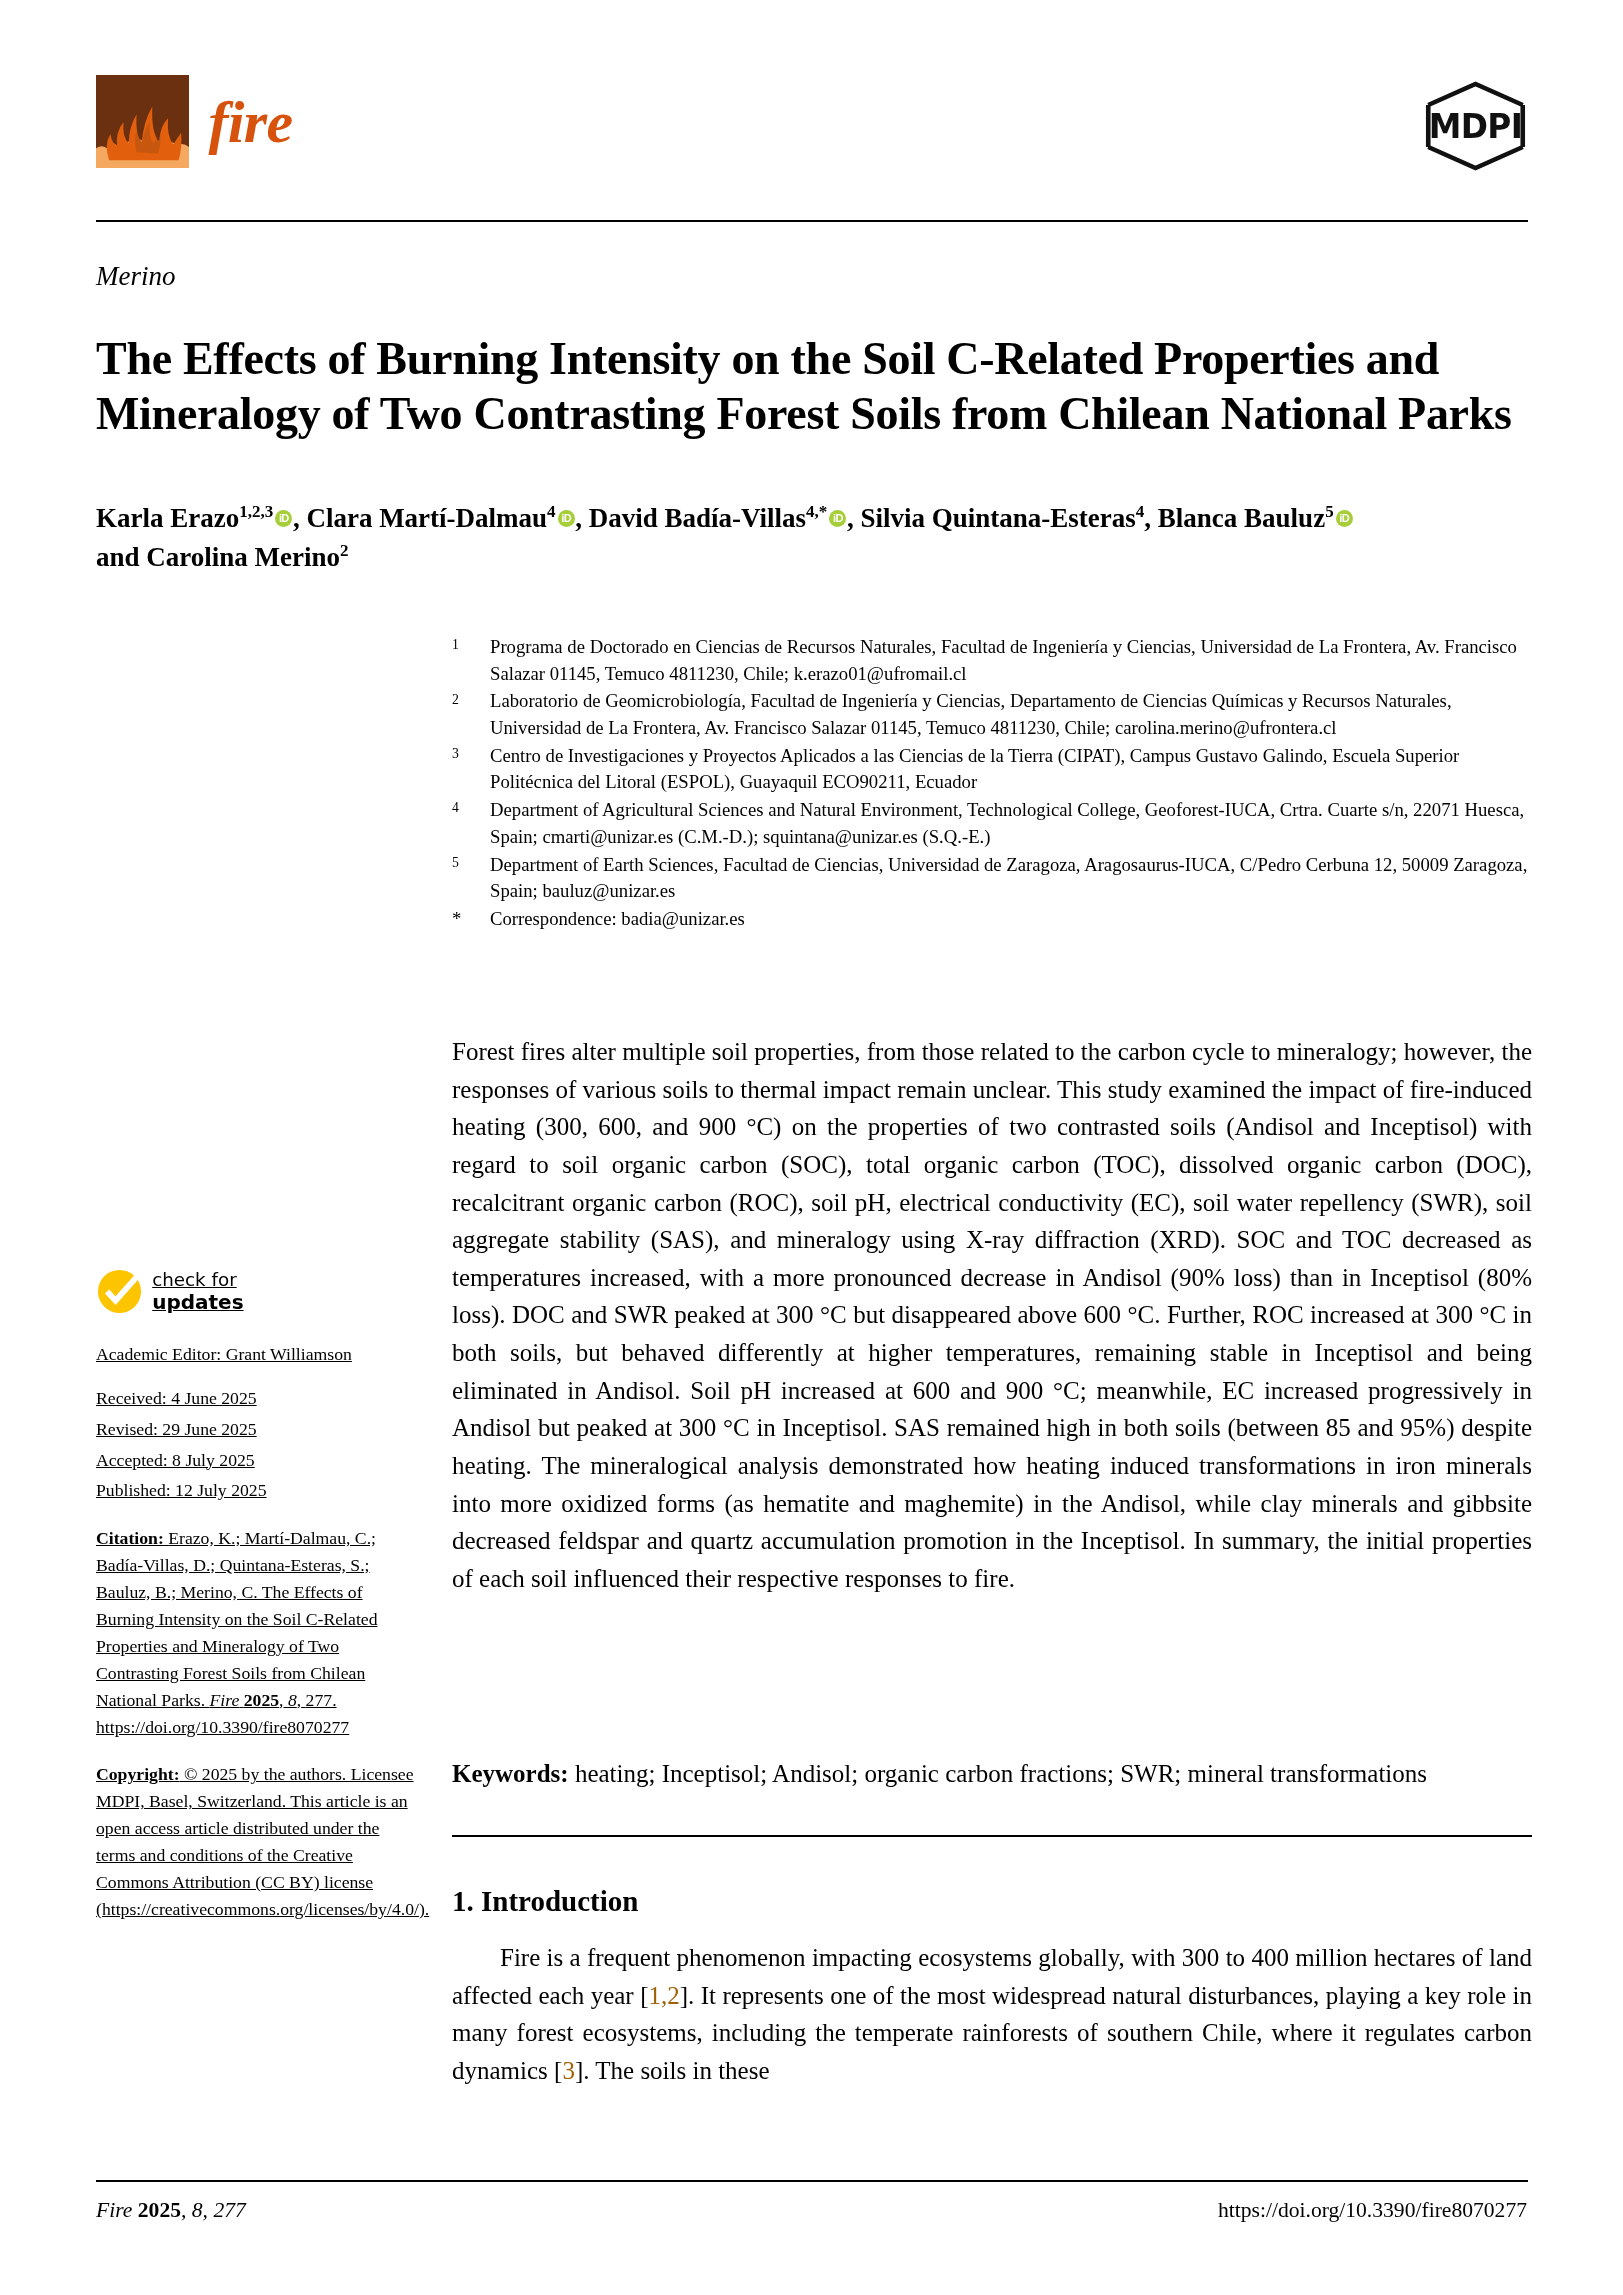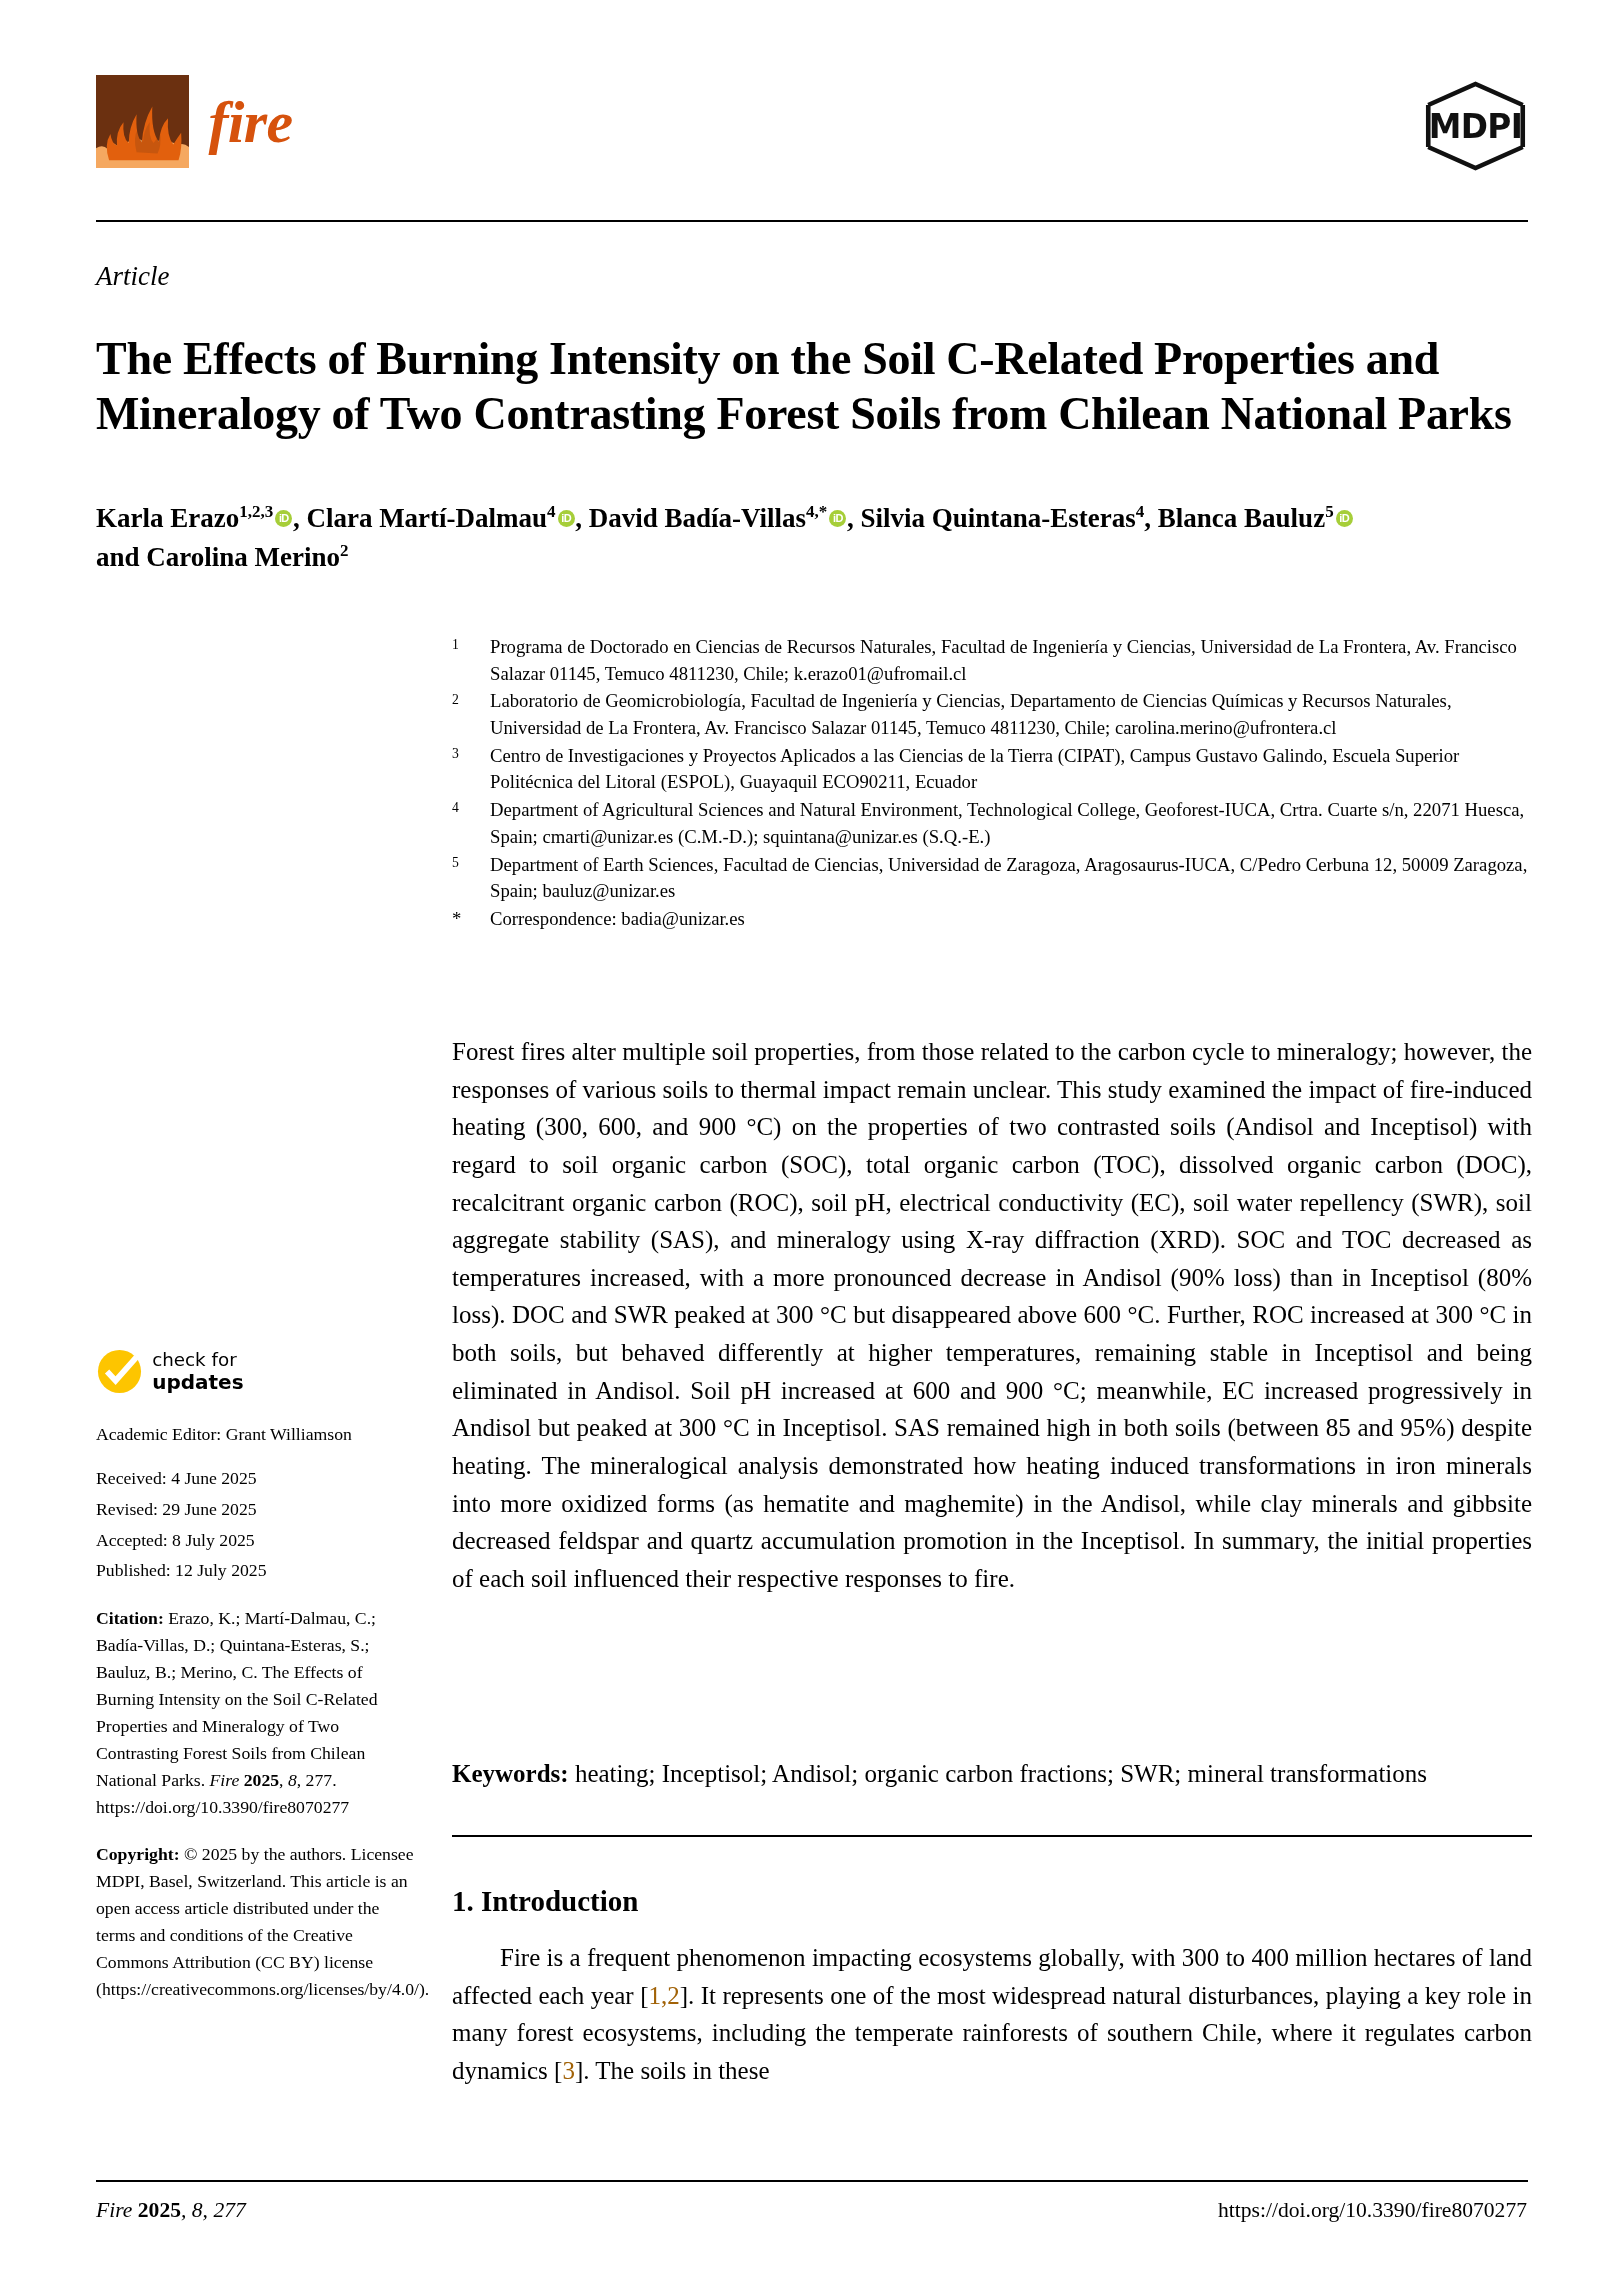--- a/index.html
+++ b/index.html
@@ -201,24 +201,25 @@
     line-height: 1.505;
     text-align: justify;
     text-indent: 48px;
   }
   .cite-link { color: #a16207; }
 
   
   .sidebar {
     position: absolute;
     left: 96px;
-    top: 1348px;
+    top: 1268px;
     width: 327px;
     font-size: 17.7px;
     line-height: 1.52;
+    text-decoration: underline;
   }
   .cfu-badge {
     display: flex;
     align-items: center;
     gap: 9.2px;
     margin-bottom: 26px;
   }
   .cfu-mark {
     width: 47px;
     height: 47px;
@@ -280,21 +281,21 @@
     <span class="mdpi-logo">
       <svg width="105" height="92" viewBox="0 0 160 140" xmlns="http://www.w3.org/2000/svg">
         <path d="M8 38 L8 102 M8 38 L80 6 L152 38 M152 38 L152 102 M8 102 L80 134 L152 102" fill="none" stroke="#111111" stroke-width="7" stroke-linejoin="miter"></path>
         <text x="80" y="88" text-anchor="middle" font-family="DejaVu Sans, Liberation Sans, sans-serif" font-size="50" font-weight="700" fill="#111111" letter-spacing="-1">MDPI</text>
       </svg>
     </span>
   </div>
 
   <div class="rule-top"></div>
 
-  <div class="article-type">Article</div>
+  <div class="article-type">Merino</div>
   <h1 class="paper-title">The Effects of Burning Intensity on the Soil C-Related Properties and Mineralogy of Two Contrasting Forest Soils from Chilean National Parks</h1>
 
   <div class="author-line">
     <span>Karla Erazo</span><span class="sup">1,2,3</span><span class="orcid">iD</span><span>, </span><span>Clara Martí-Dalmau</span><span class="sup">4</span><span class="orcid">iD</span><span>, </span><span>David Badía-Villas</span><span class="sup">4,*</span><span class="orcid">iD</span><span>, </span><span>Silvia Quintana-Esteras</span><span class="sup">4</span><span>, </span><span>Blanca Bauluz</span><span class="sup">5</span><span class="orcid">iD</span><br><span>and Carolina Merino</span><span class="sup">2</span>
   </div>
 
   <div class="affiliations">
     <div class="aff-row">
       <span class="aff-marker">1</span>
       <span class="aff-text">Programa de Doctorado en Ciencias de Recursos Naturales, Facultad de Ingeniería y Ciencias, Universidad de La Frontera, Av. Francisco Salazar 01145, Temuco 4811230, Chile; k.erazo01@ufromail.cl</span>

